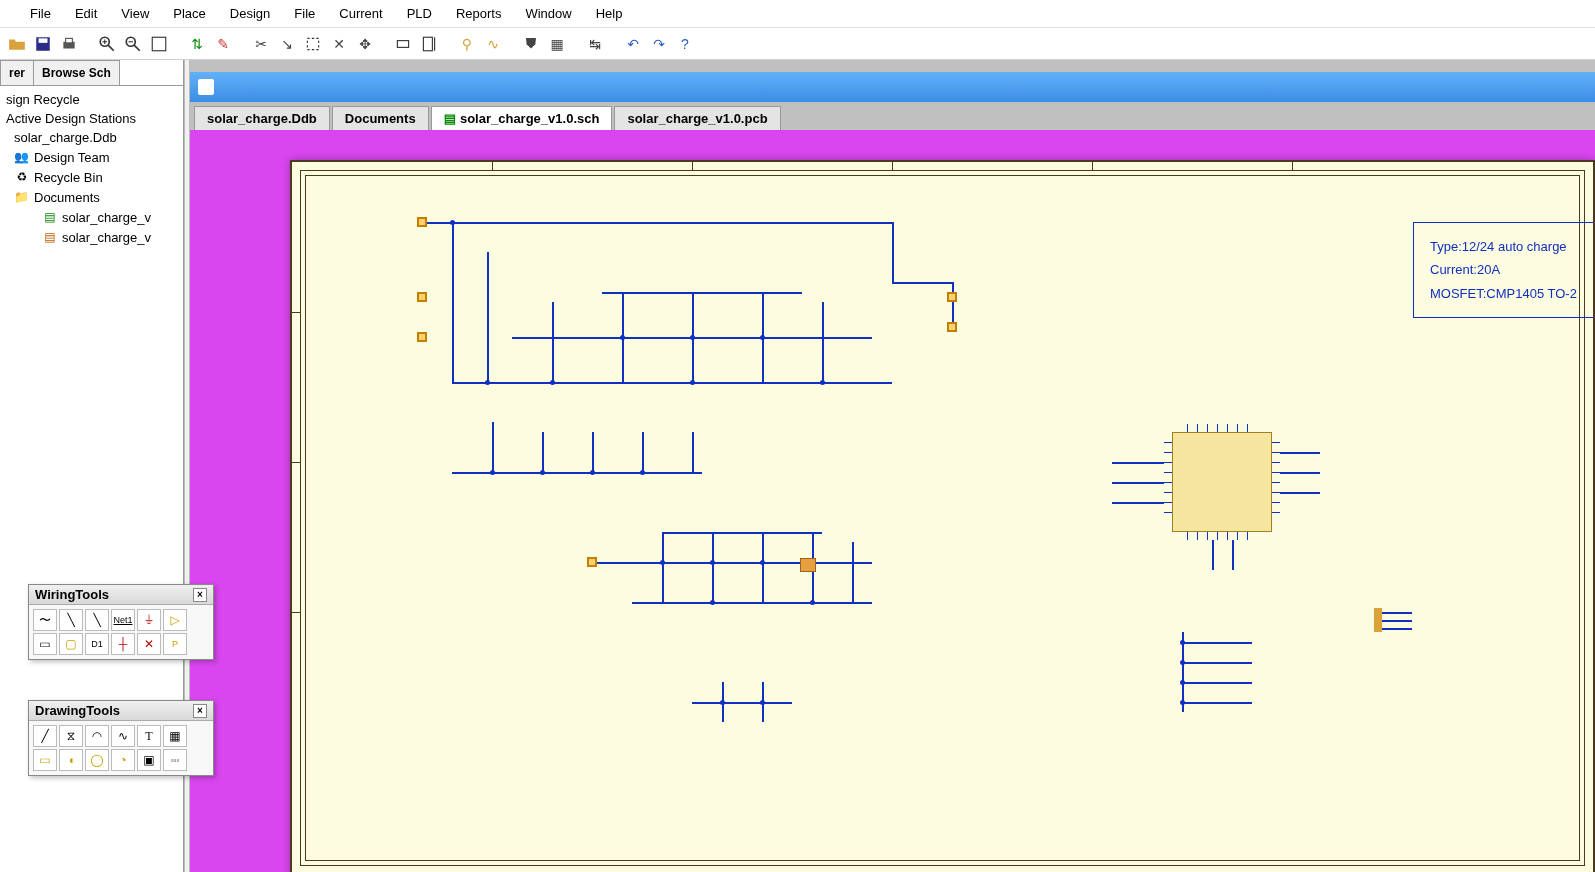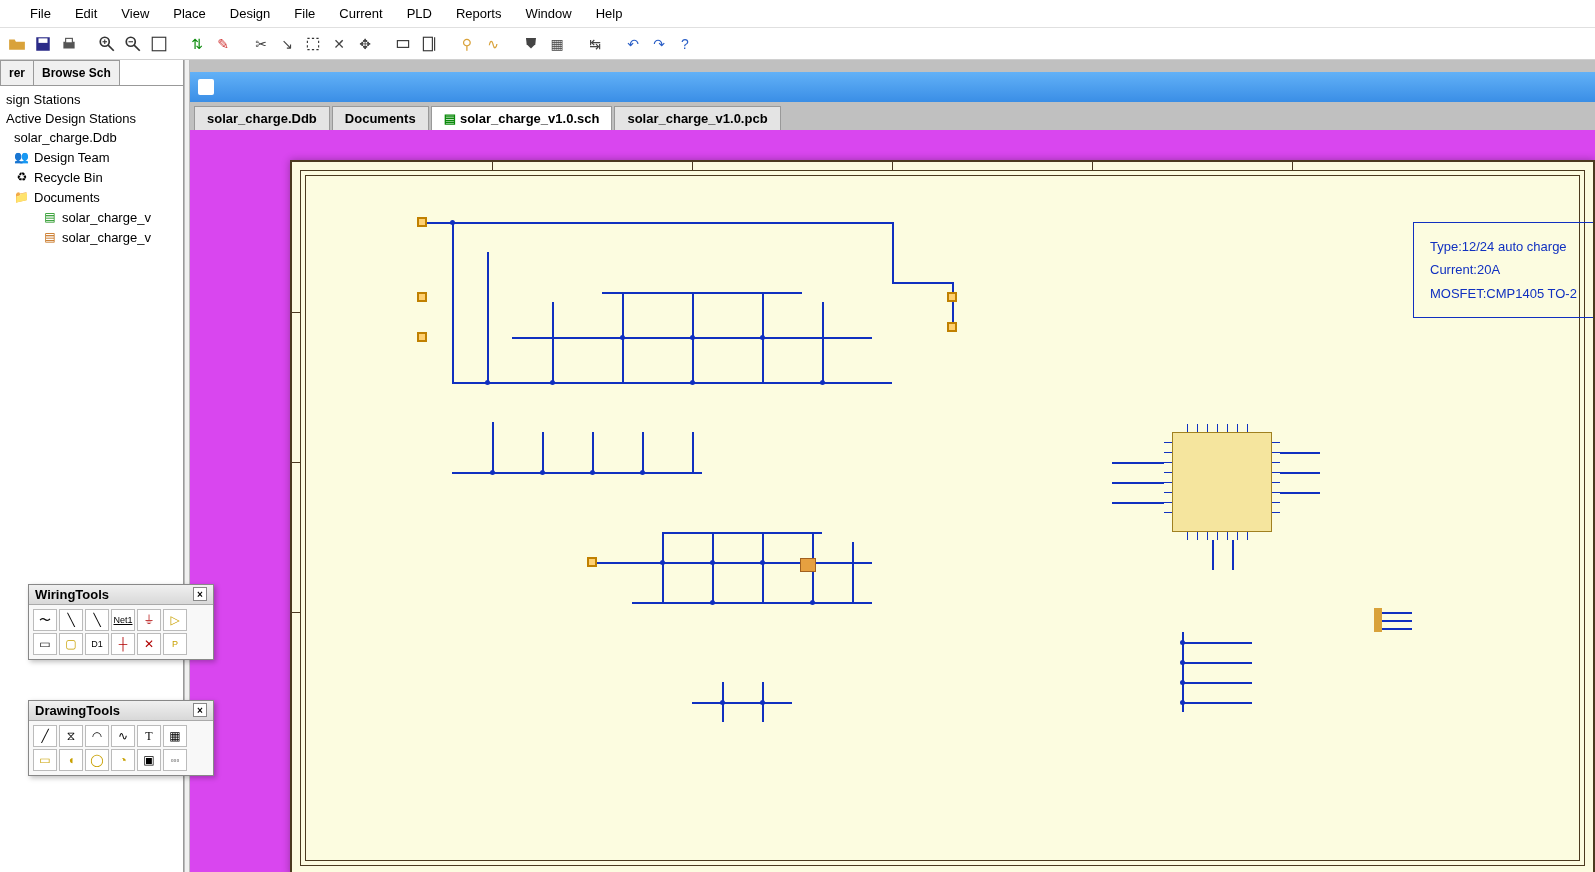--- a/index.html
+++ b/index.html
@@ -43,21 +43,21 @@
 .wire-v { position: absolute; width: 2px; background: #1030c0; }
 .node { position: absolute; width: 5px; height: 5px; background: #1030c0; border-radius: 50%; transform: translate(-2px,-2px);}
 .pad { position: absolute; width: 10px; height: 10px; border: 2px solid #c08000; background: #ffd070; transform: translate(-5px,-5px);}
 .chip { position:absolute; background:#f5e59e; border:1px solid #a08020; }
 .chip-pin { position:absolute; width:8px; height:1px; background:#1030c0; }
 
 .infobox { position: absolute; border: 1px solid #1030c0; padding: 12px 16px; font-size: 12px; color: #1030c0; line-height: 1.8; }
 
 
 .toolbox { position: absolute; background: #f8f8f8; border: 1px solid #888; box-shadow: 2px 2px 5px rgba(0,0,0,.25); }
-.toolbox-header { background: linear-gradient(#f0f0f0,#d8d8d8); padding: 2px 6px; font-size: 11px; font-weight: bold; display: flex; justify-content: space-between; border-bottom:1px solid #aaa;}
+.toolbox-header { background: linear-gradient(#f0f0f0,#d8d8d8); padding: 2px 6px; font-size: 11px; font-weight: bold; display: flex; justify-content: space-between; align-items: center; border-bottom:1px solid #aaa;}
 .toolbox-body { display: grid; grid-template-columns: repeat(7, 24px); gap: 2px; padding: 4px; }
 .toolbox-body .tb { width: 24px; height: 22px; border: 1px solid #bbb; background: #fff; display: flex; align-items: center; justify-content: center; font-size: 12px; }
 .close-x { width:14px; height:14px; border:1px solid #888; display:flex; align-items:center; justify-content:center; font-size:10px; background:#fff;}
 
 
 .tick-top, .tick-bot { position:absolute; width:1px; height:8px; background:#4b3a1f; }
 .tick-left, .tick-right { position:absolute; height:1px; width:8px; background:#4b3a1f; }
 </style>
 </head>
 <body>
@@ -156,21 +156,21 @@
 
 <div class="main">
 
   <div class="sidebar">
     <div class="sidetabs">
       <div>rer</div>
       <div>Browse Sch</div>
     </div>
     <div class="tree">
       <div class="tree-item">
-          <span>sign Stations</span>
+          <span>sign Recycle</span>
         </div>
       <div class="tree-item">
           <span>Active Design Stations</span>
         </div>
       <div class="tree-item tree-indent1">
           <span>solar_charge.Ddb</span>
         </div>
       <div class="tree-item tree-indent1">
           <span class="ico">👥</span>
           <span>Design Team</span>

